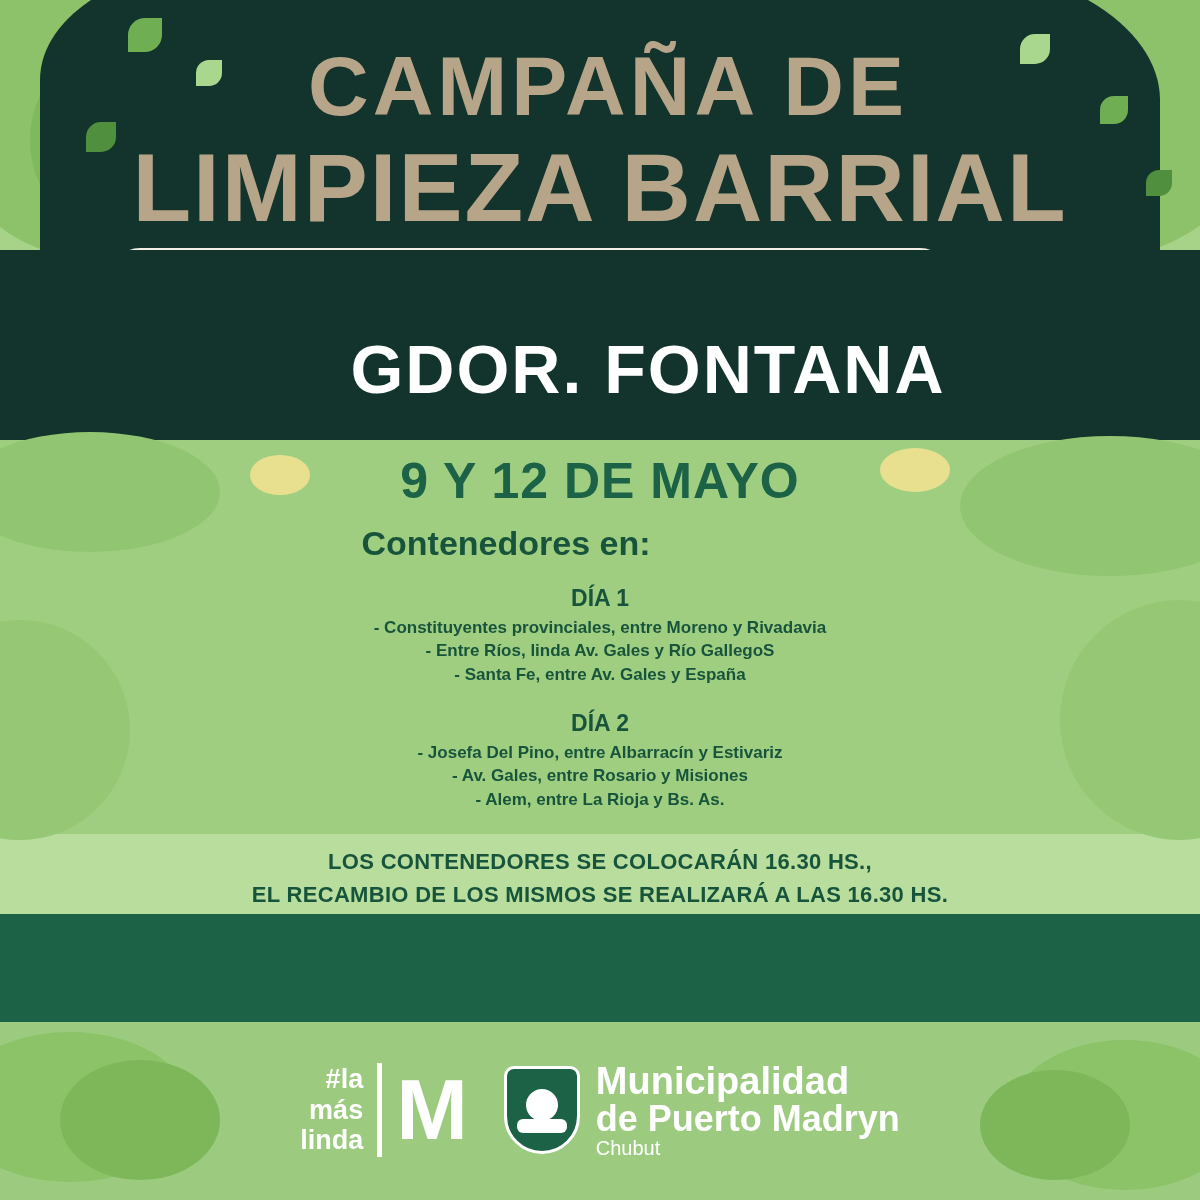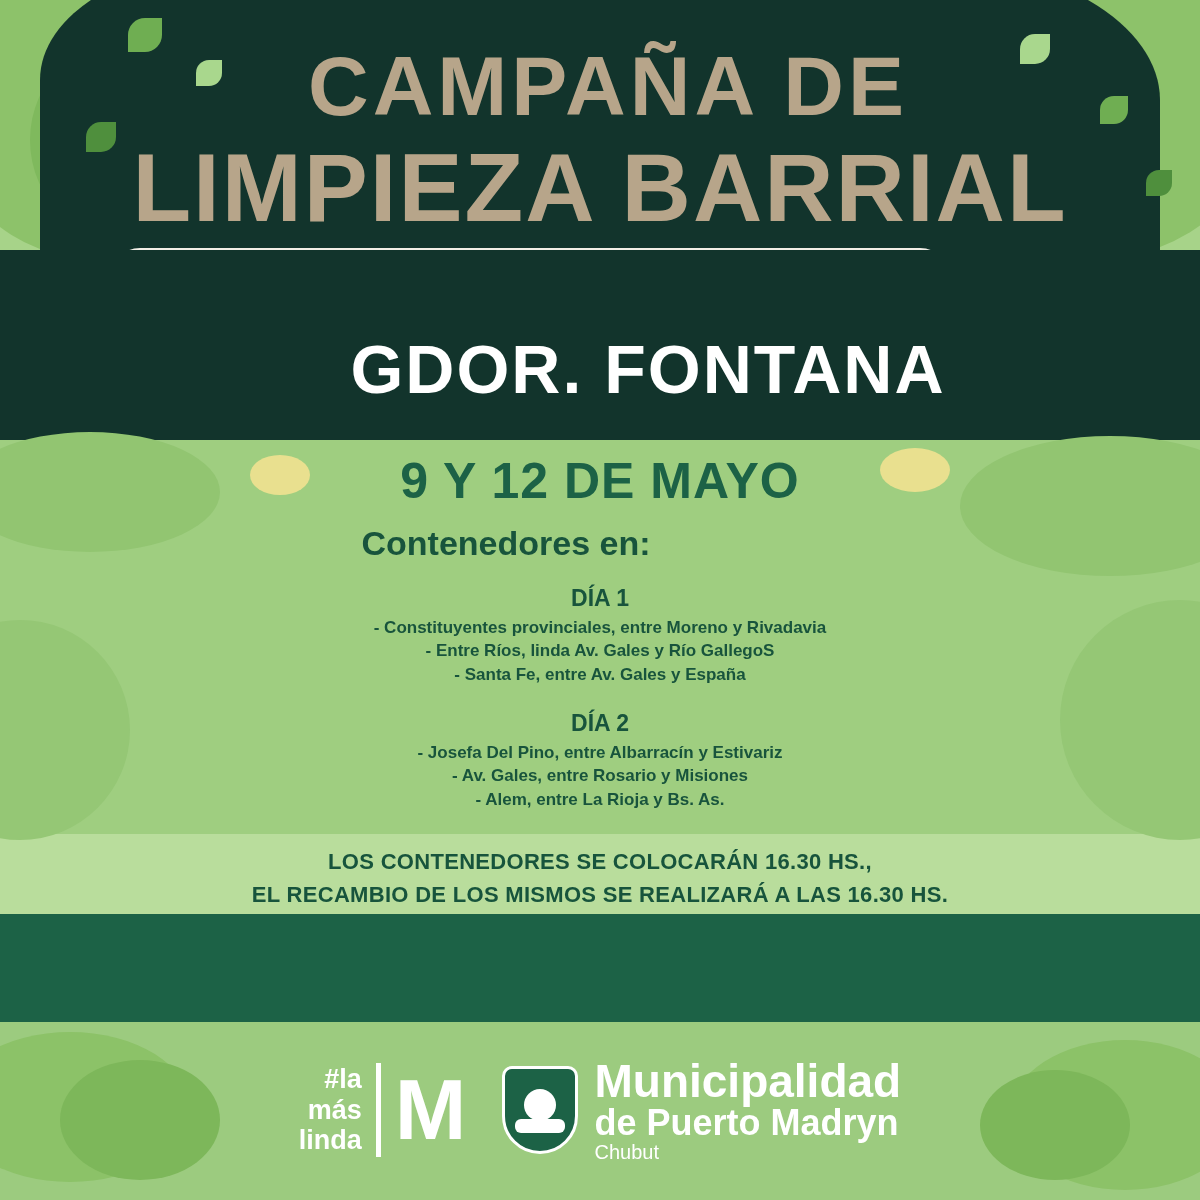--- a/index.html
+++ b/index.html
@@ -149,21 +149,21 @@
   .shield {
     width: 76px; height: 88px; background: #1c6246;
     border-radius: 10px 10px 38px 38px;
     display: flex; align-items: center; justify-content: center;
     border: 3px solid #ffffff;
   }
   .shield-inner { width: 50px; height: 50px; position: relative; }
   .sun { position:absolute; top:4px; left:9px; width:32px; height:32px; border-radius:50%; background:#ffffff; }
   .water { position:absolute; bottom:2px; left:0; width:50px; height:14px; background:#ffffff; border-radius:6px; }
   .muni-words { color: #ffffff; line-height: 1.02; }
-  .muni-1 { font-size: 46px; font-weight: bold; }
+  .muni-1 { font-size: 38px; font-weight: bold; }
   .muni-2 { font-size: 36px; font-weight: bold; }
   .muni-3 { font-size: 20px; }
 </style>
 </head>
 <body>
 
 <div id="poster">
 
   <div class="bg">
     <div class="top-band"></div>

